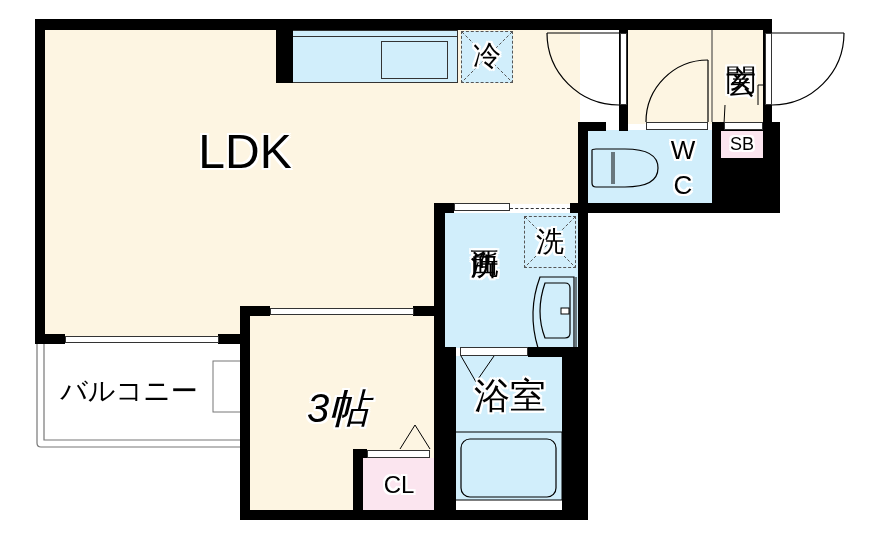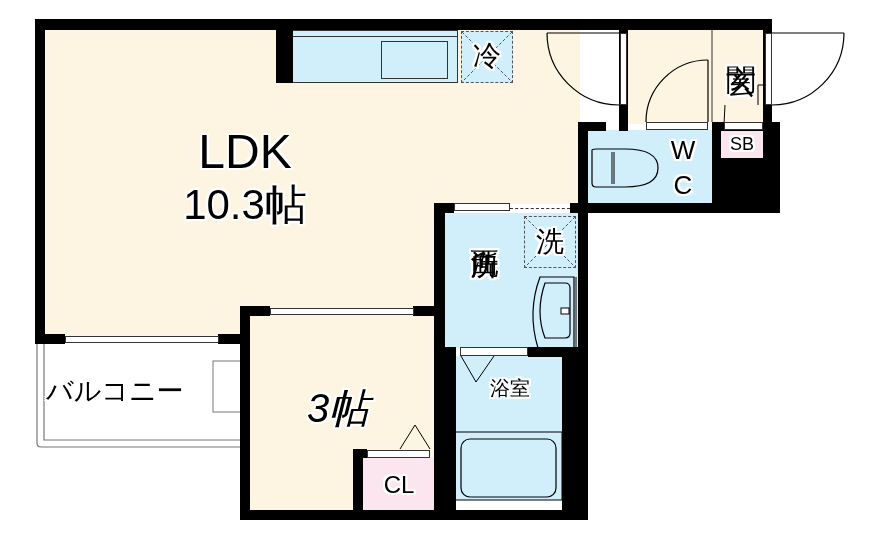--- a/index.html
+++ b/index.html
@@ -114,35 +114,34 @@
   <div class="door-white" style="left:646px;top:122px;width:62px;height:8px;"></div>
   <div class="door-white" style="left:724px;top:122px;width:39px;height:8px;"></div>
   <div class="door-white" style="left:454px;top:203px;width:56px;height:8px;"></div>
   <div class="abs" style="left:510px;top:208px;width:60px;height:3px;border-top:1.5px dashed #333;"></div>
   <div class="door-white" style="left:460px;top:347px;width:68px;height:9px;"></div>
   <div class="door-white" style="left:367px;top:450px;width:63px;height:8px;"></div>
 
   <div class="dashed" style="left:524px;top:216px;width:52px;height:52px;background:transparent;"></div>
 
   <div class="label" style="left:150px;top:128px;width:190px;font-size:48px;">LDK</div>
-  <div class="label" style="left:150px;top:184px;width:190px;font-size:42px;">10.3帖</div>
 
   <div class="label" style="left:278px;top:388px;width:120px;font-size:40px;font-style:italic;">3帖</div>
 
   <div class="label" style="left:468px;top:228px;width:32px;font-size:28px;line-height:32px;writing-mode:vertical-rl;">洗面所</div>
 
-  <div class="label" style="left:470px;top:378px;width:80px;font-size:20px;">浴室</div>
+  <div class="label" style="left:470px;top:378px;width:80px;font-size:36px;">浴室</div>
 
   <div class="label" style="left:668px;top:137px;width:30px;font-size:26px;">W</div>
   <div class="label" style="left:668px;top:172px;width:30px;font-size:26px;">C</div>
 
   <div class="label" style="left:722px;top:42px;width:36px;font-size:30px;line-height:34px;writing-mode:vertical-rl;">玄関</div>
 
   <div class="label" style="left:721px;top:135px;width:42px;font-size:18px;">SB</div>
 
   <div class="label" style="left:364px;top:473px;width:70px;font-size:24px;">CL</div>
 
-  <div class="label" style="left:46px;top:378px;width:166px;font-size:27px;text-align:left;">バルコニー</div>
+  <div class="label" style="left:46px;top:378px;width:166px;font-size:27px;text-align:center;">バルコニー</div>
 
   <div class="label" style="left:463px;top:42px;width:48px;font-size:28px;">冷</div>
   <div class="label" style="left:526px;top:228px;width:48px;font-size:28px;">洗</div>
 
 </div>
 
 </body></html>

